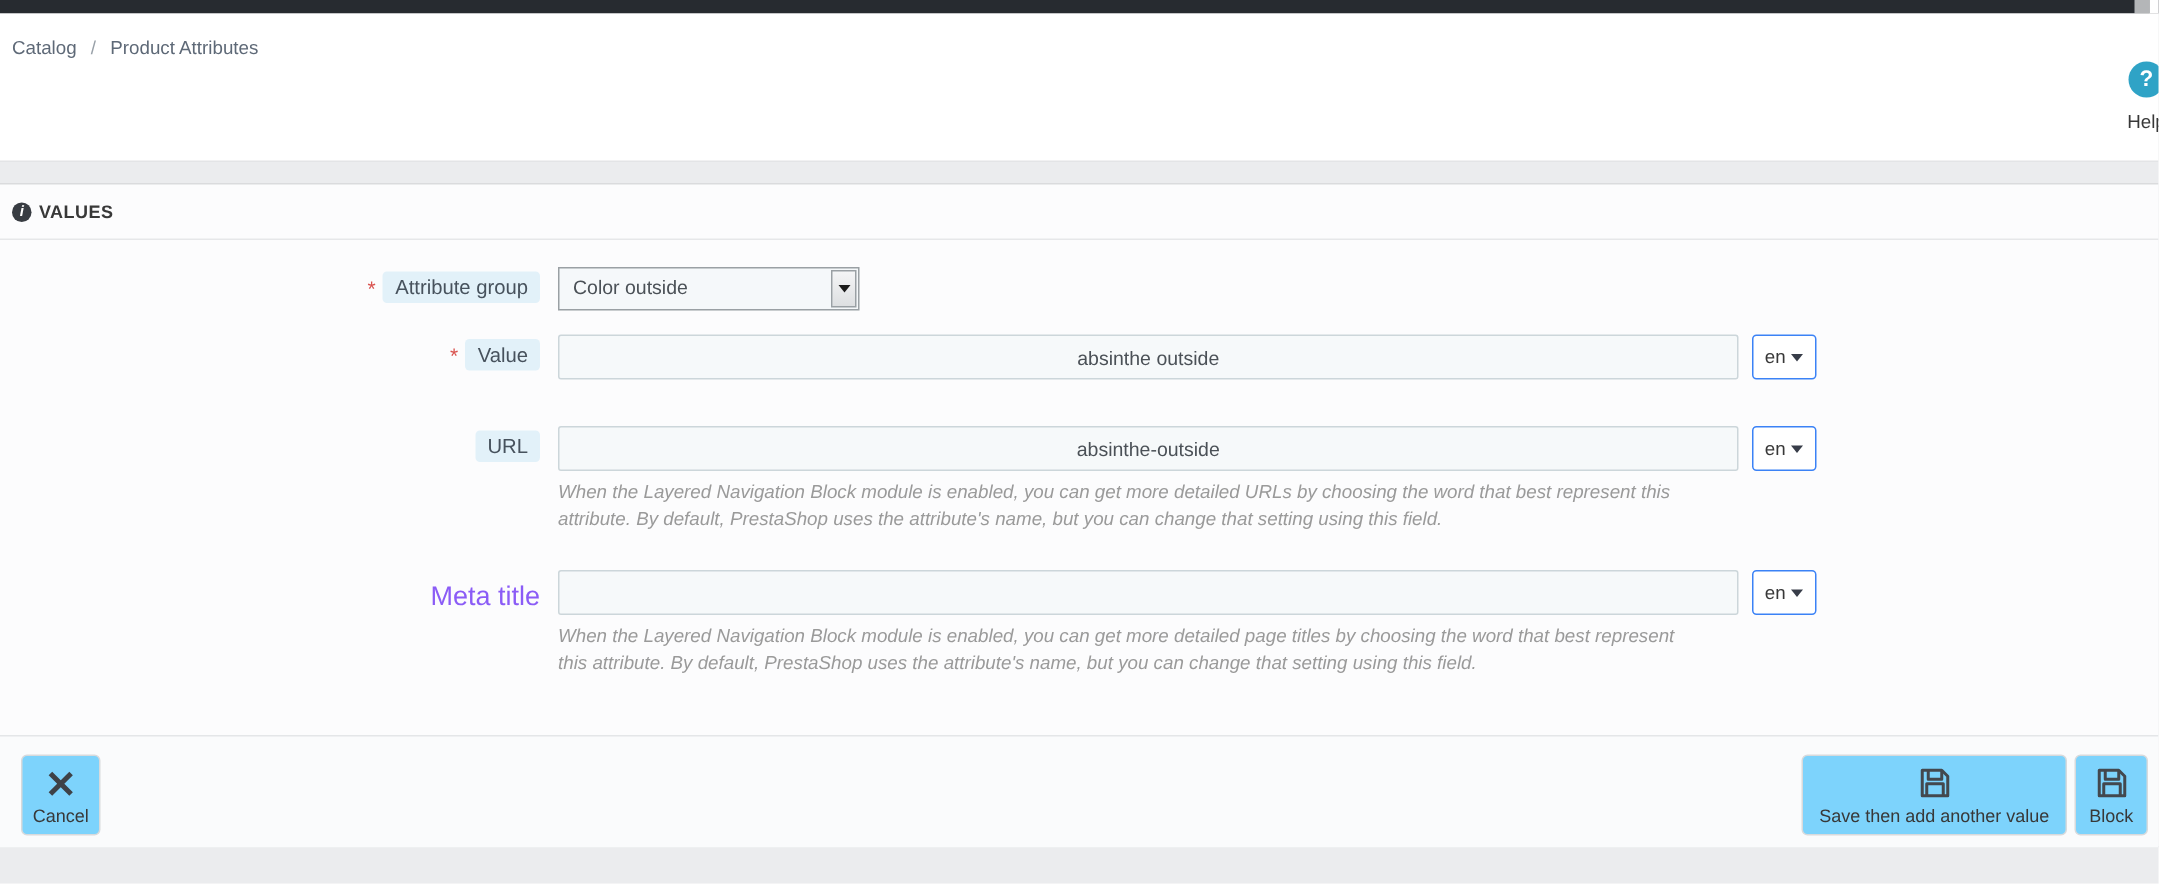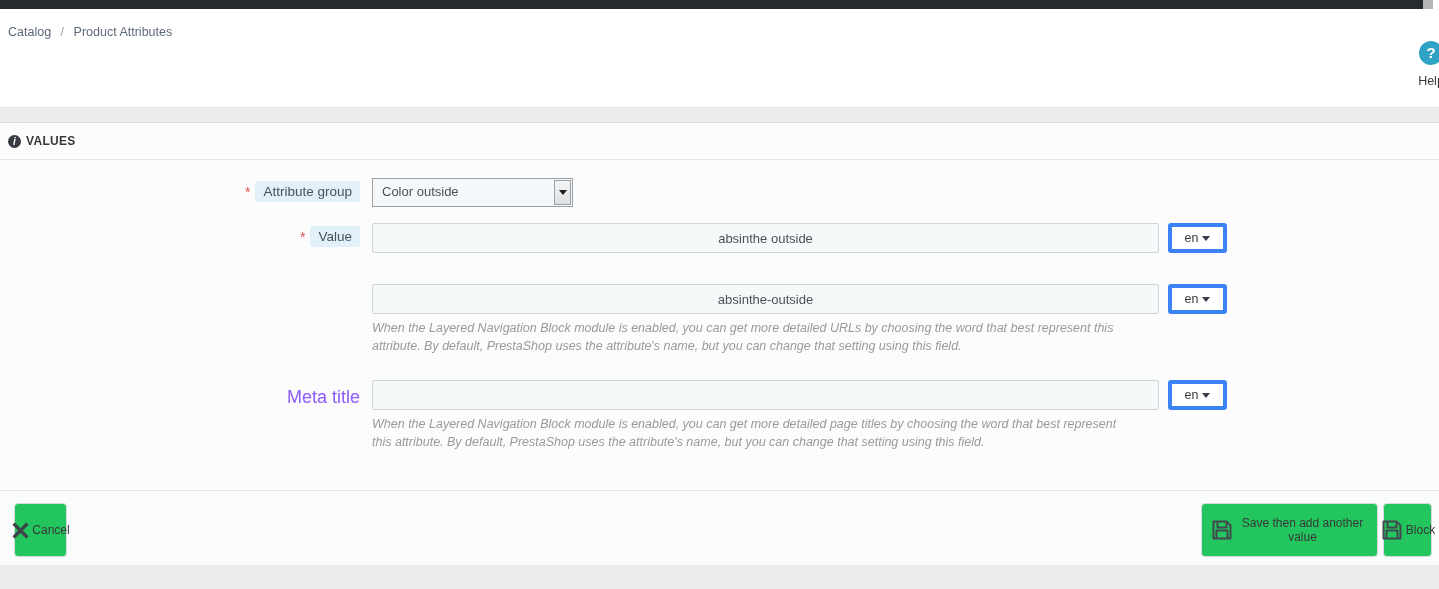--- a/index.html
+++ b/index.html
@@ -51,36 +51,36 @@
   .sel-btn { position:absolute; right:1px; top:1px; bottom:1px; width:17px;
     background:linear-gradient(#f4f5f6,#dddfe1); border:1px solid #9aa0a4;
     display:flex; align-items:center; justify-content:center; }
   .sel-caret { width:0; height:0; border-left:4px solid transparent; border-right:4px solid transparent; border-top:5px solid #1b1b1b; }
 
   .form-input { position:absolute; left:372px; width:787px; height:30px; background:#f6f9fa;
     border:1px solid #ccd6da; border-radius:2px; padding:0 10px; font-size:13px; color:#4b5157;
     font-family:"Liberation Sans", sans-serif; outline:none;text-align:center; }
   .inp-r2 { top:223px; } .inp-r3 { top:284px; } .inp-r4 { top:380px; }
 
-  .lang-btn { position:absolute; left:1168px; width:59px; height:30px; background:#ffffff;
-    border:4px solid #3b82f6; border-radius:3px; display:flex; align-items:center; justify-content:center;
+  .lang-btn { position:absolute; left:1168px; width:43px; height:30px; background:#ffffff;
+    border:1px solid #3b82f6; border-radius:3px; display:flex; align-items:center; justify-content:center;
     font-size:12.5px; color:#383838; cursor:pointer; font-family:"Liberation Sans", sans-serif; }
   .lang-r2 { top:223px; } .lang-r3 { top:284px; } .lang-r4 { top:380px; }
   .lang-caret { width:0; height:0; border-left:4px solid transparent; border-right:4px solid transparent;
     border-top:5px solid #383d49; margin-left:4px; margin-top:1px; }
 
   .help-text { position:absolute; left:372px; width:755px; font-size:12.5px; font-style:italic;
     color:#9a9a9a; line-height:17.5px; }
   .help-r3 { top:320px; } .help-r4 { top:416px; }
 
   
   .panel-footer { position:absolute; left:0; top:490px; width:1439px; height:75px; background:#fafbfc;
     border-top:1px solid #e4e6e8; }
-  .foot-btn { position:absolute; top:503px; height:54px; background:#22c55e; border:1px solid #d8dadc;
-    border-radius:4px; display:flex; flex-direction:row; align-items:center; justify-content:center;
+  .foot-btn { position:absolute; top:503px; height:54px; background:#7dd3fc; border:1px solid #d8dadc;
+    border-radius:4px; display:flex; flex-direction:column; align-items:center; justify-content:center;
     gap:2px; font-size:12px; color:#383838; cursor:pointer; font-family:"Liberation Sans", sans-serif; padding:0 8px; }
   .btn-cancel { left:14px; width:53px; }
   .btn-save-add { left:1201px; width:177px; }
   .btn-save { left:1383px; width:49px; }
   .btn-ico { display:flex; align-items:center; justify-content:center; height:26px; }
 </style>
 </head>
 <body>
 
 <div class="page">
@@ -121,20 +121,23 @@
 
   <div class="flabel lab-r2">
     <span class="req">*</span><span class="pill">Value</span>
   </div>
   <input class="form-input inp-r2" type="text" value="absinthe outside" style="">
   <button class="lang-btn lang-r2">
     <span>en</span>
     <span class="lang-caret"></span>
   </button>
 
+  <div class="flabel lab-r3">
+    <span class="pill">URL</span>
+  </div>
   <input class="form-input inp-r3" type="text" value="absinthe-outside" style="">
   <button class="lang-btn lang-r3">
     <span>en</span>
     <span class="lang-caret"></span>
   </button>
   <div class="help-text help-r3">When the Layered Navigation Block module is enabled, you can get more detailed URLs by choosing the word that best represent this attribute. By default, PrestaShop uses the attribute's name, but you can change that setting using this field.</div>
 
   <div class="flabel lab-r4">
     <span class="plain-label">Meta title</span>
   </div>

